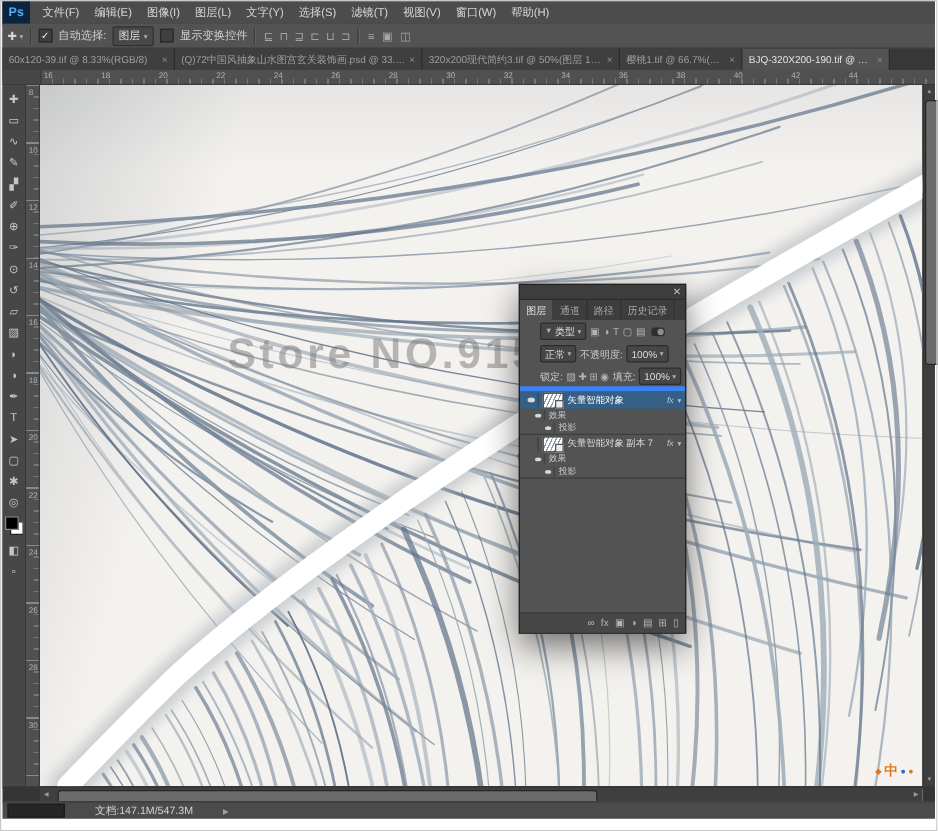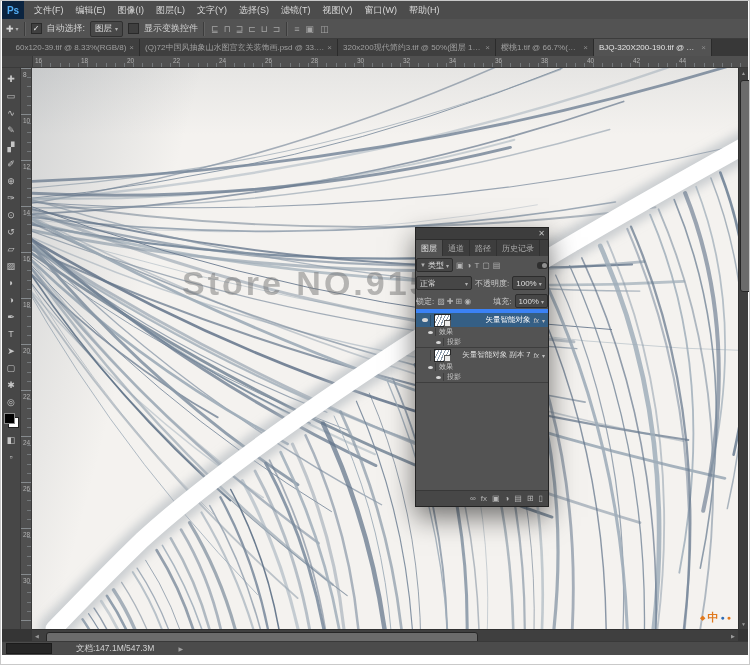--- a/index.html
+++ b/index.html
@@ -1,19 +1,19 @@
 <!DOCTYPE html>
 <html><head>
 <meta charset="utf-8">
 <style>
   html,body{margin:0;padding:0;}
   body{width:750px;height:665px;position:relative;overflow:hidden;background:#ffffff;
        font-family:"Liberation Sans", sans-serif;}
   .frame{position:absolute;inset:0;border:1px solid #c9c9c9;pointer-events:none;z-index:60;}
-  .app{position:absolute;left:2px;top:1px;width:746px;height:630px;background:#535353;text-align:right;}
+  .app{position:absolute;left:2px;top:1px;width:746px;height:630px;background:#535353;}
 
   
   .menubar{position:absolute;left:0;top:0;width:100%;height:18px;background:#4c4c4c;
            border-bottom:1px solid #393939;display:flex;align-items:center;}
   .ps-badge{width:22px;height:18px;background:#0b2440;color:#53aef5;font-weight:bold;font-size:10px;
             display:flex;align-items:center;justify-content:center;margin-right:4px;}
   .menu-item{font-size:9px;color:#d8d8d8;padding:0 6px;line-height:18px;white-space:nowrap;}
 
   
   .optionsbar{position:absolute;left:0;top:18px;width:100%;height:20px;background:#535353;
@@ -95,21 +95,21 @@
 
   
   .panel{position:absolute;left:413px;top:226px;width:134px;height:280px;background:#535353;
          border:1px solid #232323;box-shadow:0 10px 26px rgba(0,0,0,.55);z-index:10;box-sizing:border-box;}
   .panel-title{height:11px;background:#3d3d3d;border-bottom:1px solid #2d2d2d;position:relative;}
   .px{position:absolute;right:3px;top:0;font-size:8px;color:#c2c2c2;line-height:11px;}
   .ptabs{height:16px;background:#3d3d3d;display:flex;}
   .ptab{padding:0 5px;font-size:8px;color:#ababab;display:flex;align-items:center;
         border-right:1px solid #313131;white-space:nowrap;}
   .ptab.active{background:#535353;color:#e2e2e2;}
-  .prow{height:18px;display:flex;align-items:center;gap:3px;padding:0 0;font-size:8px;color:#c9c9c9;}
+  .prow{height:18px;display:flex;align-items:center;gap:3px;padding:0 16px;font-size:8px;color:#c9c9c9;}
   .dd-sm{display:inline-flex;align-items:center;gap:2px;background:#464646;border:1px solid #2d2d2d;
          border-radius:2px;height:12px;padding:0 3px;font-size:8px;color:#dedede;white-space:nowrap;}
   .fic,.lic{font-size:8px;color:#b4b4b4;}
   .toggle{width:11px;height:7px;background:#2f2f2f;border-radius:3px;margin-left:auto;position:relative;}
   .toggle:after{content:"";position:absolute;right:1px;top:1px;width:5px;height:5px;background:#8f8f8f;border-radius:50%;}
   .plabel{white-space:nowrap;}
   .layer-list{position:absolute;left:0;right:0;top:81px;bottom:16px;background:#535353;
               border-top:4px solid #3b82f6;overflow:hidden;}
   .lgroup{border-bottom:1px solid rgba(0,0,0,.25);}
   .lrow{height:14px;display:flex;align-items:center;gap:3px;padding:0 3px;font-size:7.5px;color:#dedede;}

